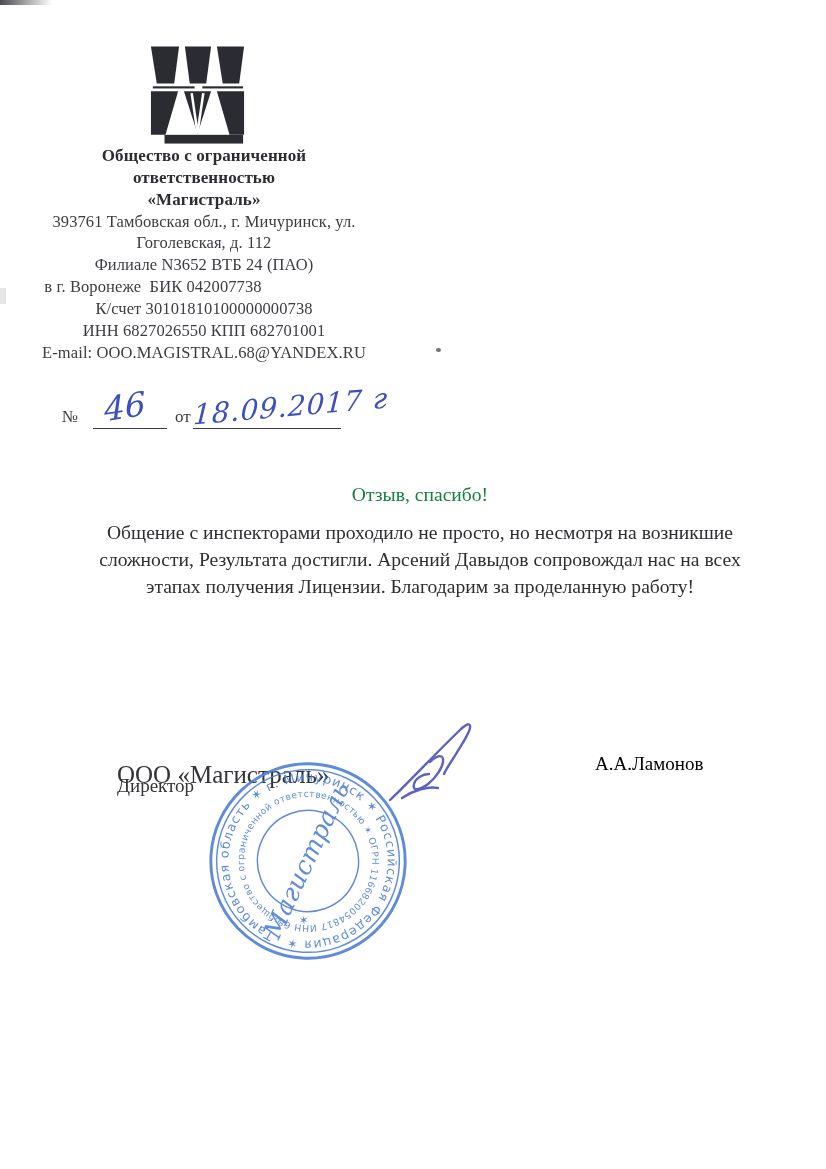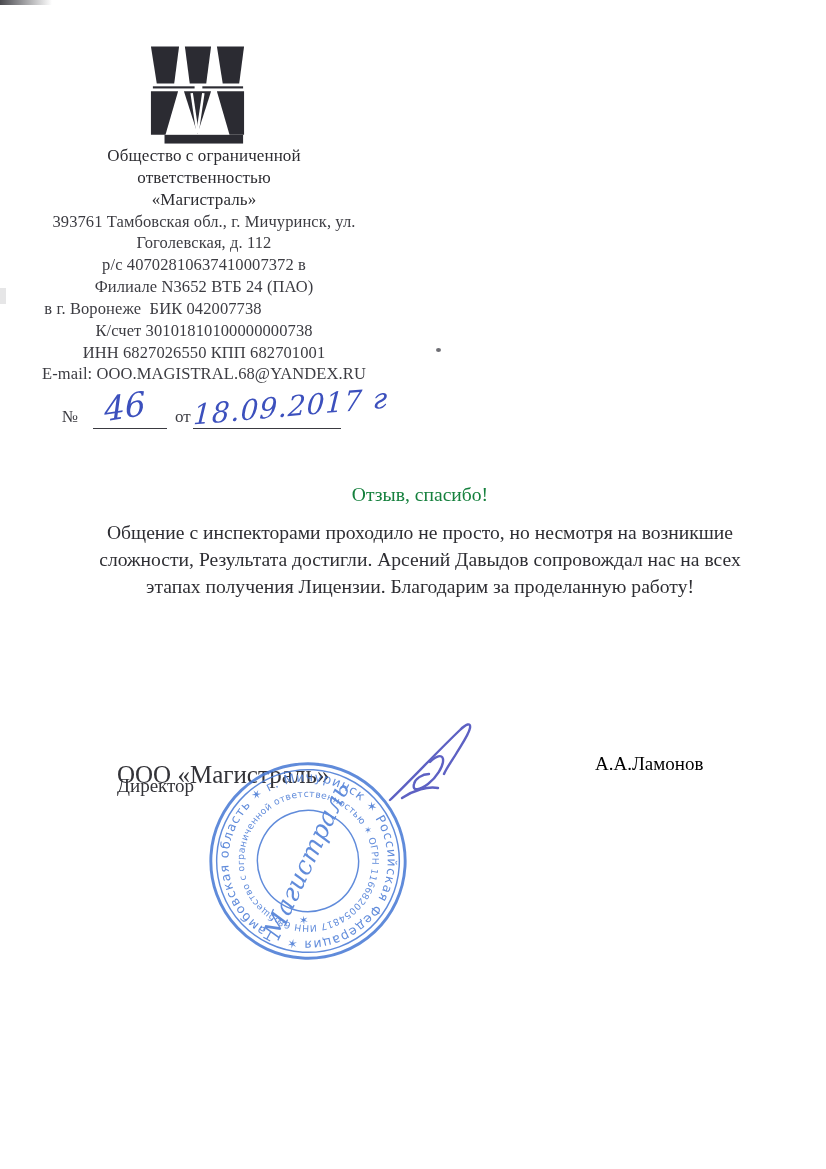--- a/index.html
+++ b/index.html
@@ -13,21 +13,21 @@
   .abs { position:absolute; }
 
   
   .logo { left:149px; top:45px; width:97px; height:103px; }
   .letterhead {
     left:4px; top:145px; width:400px;
     text-align:center; font-size:16.5px; line-height:21.85px;
     color:#3c3c42; letter-spacing:.1px;
   }
   .letterhead .line { white-space:pre; }
-  .letterhead .bold { font-weight:normal; font-size:17px; color:#2c2c31; }
+  .letterhead .bold { font-weight:bold; font-size:17px; color:#2c2c31; }
   .shift-left { transform:translateX(-51px); }
 
   
   .numrow { left:0; top:403px; width:420px; height:40px; font-size:17px; color:#3c3c42; }
   .numrow .lbl { position:absolute; top:4px; }
   .rule { position:absolute; top:25px; border-bottom:1.7px solid #3a3a40; }
   .hand {
     position:absolute; font-family:"DejaVu Serif", serif; font-style:italic;
     color:#3c50bd; white-space:nowrap;
   }
@@ -85,21 +85,20 @@
       </g>
     </svg>
   </div>
 
   <div class="abs letterhead">
     <div class="line bold">Общество с ограниченной</div>
     <div class="line bold">ответственностью</div>
     <div class="line bold">«Магистраль»</div>
     <div class="line">393761 Тамбовская обл., г. Мичуринск, ул.</div>
     <div class="line">Гоголевская, д. 112</div>
-    <div class="line">р/с 40702810637410007372 в</div>
     <div class="line">Филиале N3652 ВТБ 24 (ПАО)</div>
     <div class="line shift-left">в г. Воронеже  БИК 042007738</div>
     <div class="line">К/счет 30101810100000000738</div>
     <div class="line">ИНН 6827026550 КПП 682701001</div>
     <div class="line">E-mail: ООО.MAGISTRAL.68@YANDEX.RU</div>
   </div>
 
   <div class="abs numrow">
     <span class="lbl" style="left:62px">№</span>
     <span class="rule" style="left:93px;  width:74px"></span>

